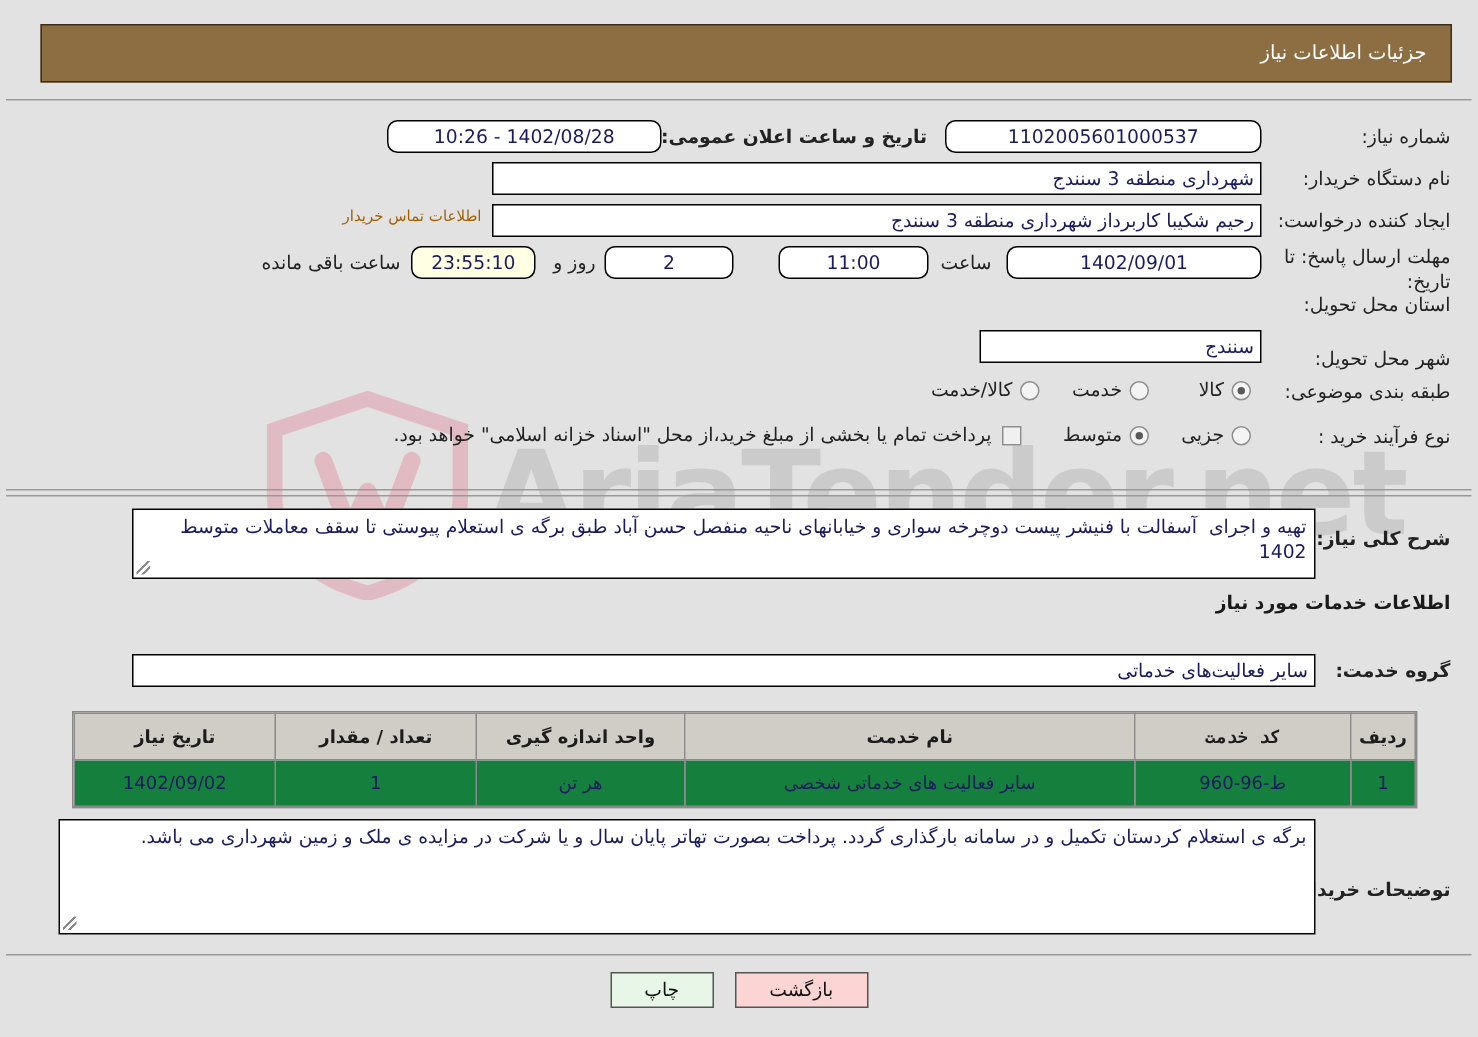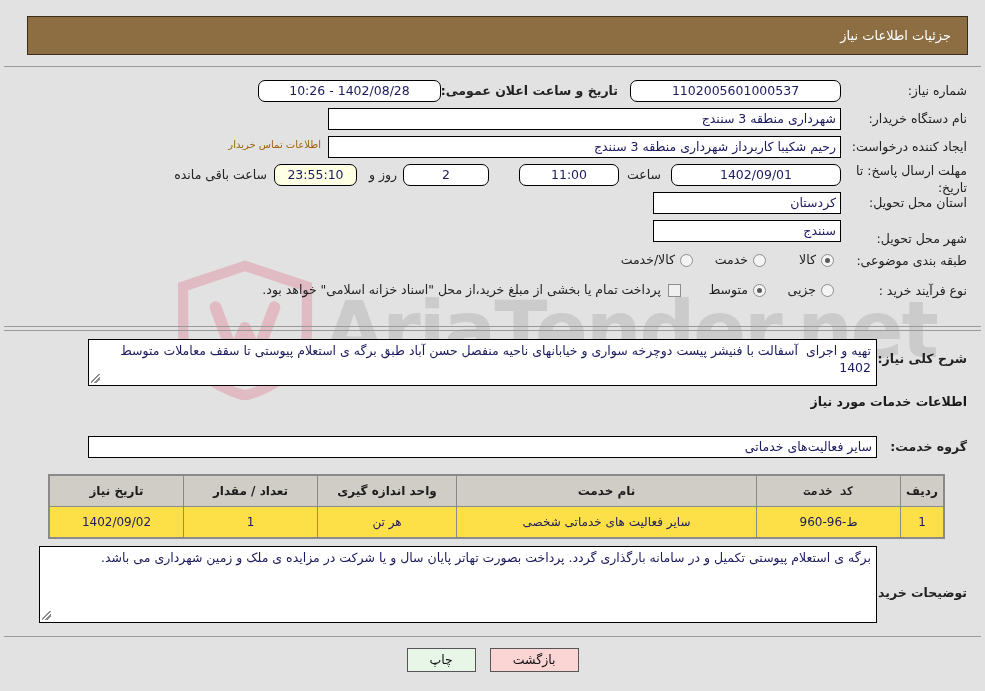--- a/index.html
+++ b/index.html
@@ -196,21 +196,21 @@
     background: #d0cdc7;
     border: 1px solid #8a8a8a;
     color: #1c1c1c;
     font-weight: bold;
     height: 26px;
     padding: 2px 4px;
     text-align: center;
     white-space: nowrap;
   }
   table.grid td {
-    background: #fde047;
+    background: #15803d;
     border: 1px solid #8a8a8a;
     color: #1a1a5e;
     height: 26px;
     padding: 2px 4px;
     text-align: center;
     white-space: nowrap;
   }
 
   
   .btnbar {
@@ -273,21 +273,20 @@
       <div class="lbl" style="top:95px; right:14px; width:120px; line-height:17px; white-space:normal;">مهلت ارسال پاسخ: تا تاریخ:</div>
       <div class="fld center" style="top:97px; right:140px; width:170px;">1402/09/01</div>
       <div class="lbl" style="top:100px; right:320px;">ساعت</div>
       <div class="fld center" style="top:97px; right:362px; width:100px;">11:00</div>
       <div class="fld center" style="top:97px; right:492px; width:86px;">2</div>
       <div class="lbl" style="top:100px; right:584px;">روز و</div>
       <div class="fld center cream" style="top:97px; right:624px; width:83px;">23:55:10</div>
       <div class="lbl" style="top:100px; right:714px;">ساعت باقی مانده</div>
 
       <div class="lbl" style="top:128px; right:14px; width:120px;">استان محل تحویل:</div>
-      <div class="fld" style="top:125px; right:140px; width:188px;">کردستان</div>
 
       <div class="lbl" style="top:164px; right:14px; width:120px;">شهر محل تحویل:</div>
       <div class="fld" style="top:153px; right:140px; width:188px;">سنندج</div>
 
       <div class="lbl" style="top:186px; right:14px; width:120px;">طبقه بندی موضوعی:</div>
 
       <div class="radio on" style="top:187px; right:147px;"></div>
       <div class="radio-lbl" style="top:185px; right:165px;">کالا</div>
 
       <div class="radio" style="top:187px; right:215px;"></div>
@@ -340,21 +339,21 @@
               <td>سایر فعالیت های خدماتی شخصی</td>
               <td>هر تن</td>
               <td>1</td>
               <td>1402/09/02</td>
             </tr>
           </tbody>
         </table>
       </div>
 
       <div class="lbl lbl-bold" style="top:254px; right:14px; width:90px;">توضیحات خریدار:</div>
-      <div class="ta" style="top:215px; right:104px; width:838px; height:77px;">برگه ی استعلام پیوستی تکمیل و در سامانه بارگذاری گردد. پرداخت بصورت تهاتر پایان سال و یا شرکت در مزایده ی ملک و زمین شهرداری می باشد.</div>
+      <div class="ta" style="top:215px; right:104px; width:838px; height:77px;">برگه ی استعلام کردستان تکمیل و در سامانه بارگذاری گردد. پرداخت بصورت تهاتر پایان سال و یا شرکت در مزایده ی ملک و زمین شهرداری می باشد.</div>
 
     </div>
   </div>
 
   <div class="btnbar">
     <div class="btn btn-back">بازگشت</div>
     <div class="btn btn-print">چاپ</div>
   </div>
 
 </div>

